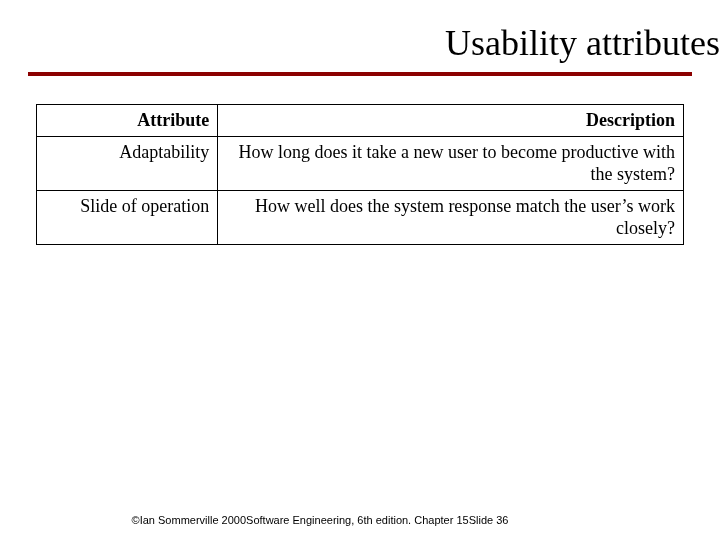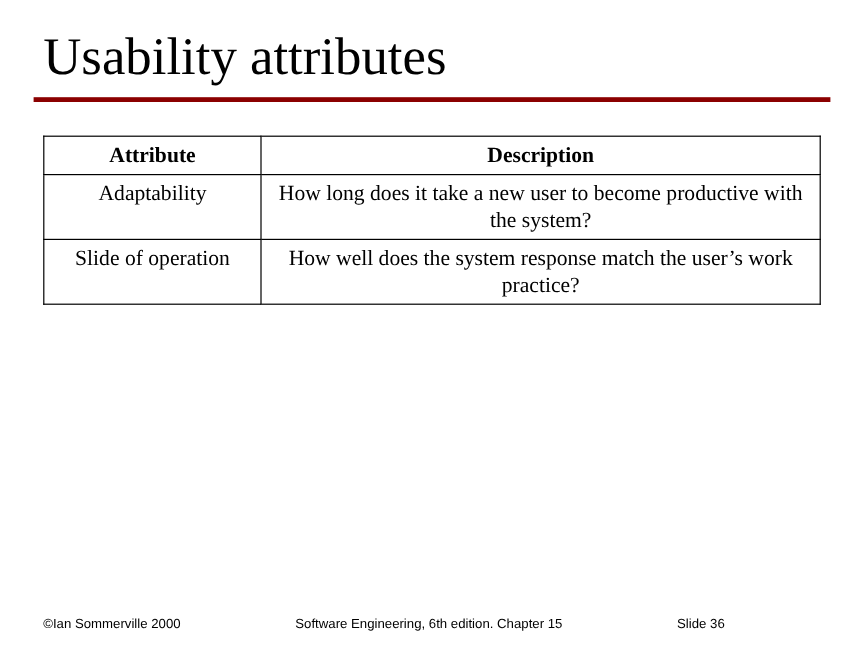--- a/index.html
+++ b/index.html
@@ -12,63 +12,64 @@
     color: #000;
     position: relative;
   }
   .slide {
     width: 720px;
     height: 540px;
     position: relative;
     box-sizing: border-box;
   }
   .title {
-    font-size: 44px;
+    font-size: 36px;
     font-weight: normal;
-    padding: 22px 10px 6px 36px;
+    padding: 22px 0 6px 36px;
+    text-align: right;
   }
   .title-underline {
     margin: 2px 28px 0 28px;
     border-bottom: 4px solid #8b0000;
   }
   .content {
     padding: 28px 36px 0 36px;
   }
   table.attr {
     border-collapse: collapse;
     width: 100%;
     font-size: 18px;
     line-height: 1.25;
   }
   table.attr td, table.attr th {
     border: 1px solid #000;
     padding: 4px 8px;
     vertical-align: top;
-    text-align: center;
+    text-align: right;
     font-weight: normal;
   }
   table.attr th {
     font-weight: bold;
   }
   .col-attr {
     width: 28%;
   }
   .col-desc {
     width: 72%;
   }
   .footer {
     position: absolute;
     left: 0;
     bottom: 14px;
     width: 640px;
     font-size: 11px;
     font-family: Arial, Helvetica, sans-serif;
     display: flex;
-    justify-content: space-between;
-    padding: 0 36px;
+    justify-content: center;
+    padding: 0 52px;
     box-sizing: border-box;
     color: #000;
   }
 </style>
 </head>
 <body>
 
 <div class="slide">
 
   <div class="title">Usability attributes</div>
@@ -84,21 +85,21 @@
           <tr>
         <th>Attribute</th>
         <th>Description</th>
       </tr>
       <tr>
         <td>Adaptability</td>
         <td>How long does it take a new user to become productive with the system?</td>
       </tr>
       <tr>
         <td>Slide of operation</td>
-        <td>How well does the system response match the user’s work practice?</td>
+        <td>How well does the system response match the user’s work closely?</td>
       </tr>
     </tbody>
       </table>
   </div>
 
   <div class="footer">
     <span>©Ian Sommerville 2000</span>
     <span>Software Engineering, 6th edition. Chapter 15</span>
     <span>Slide 36</span>
   </div>

